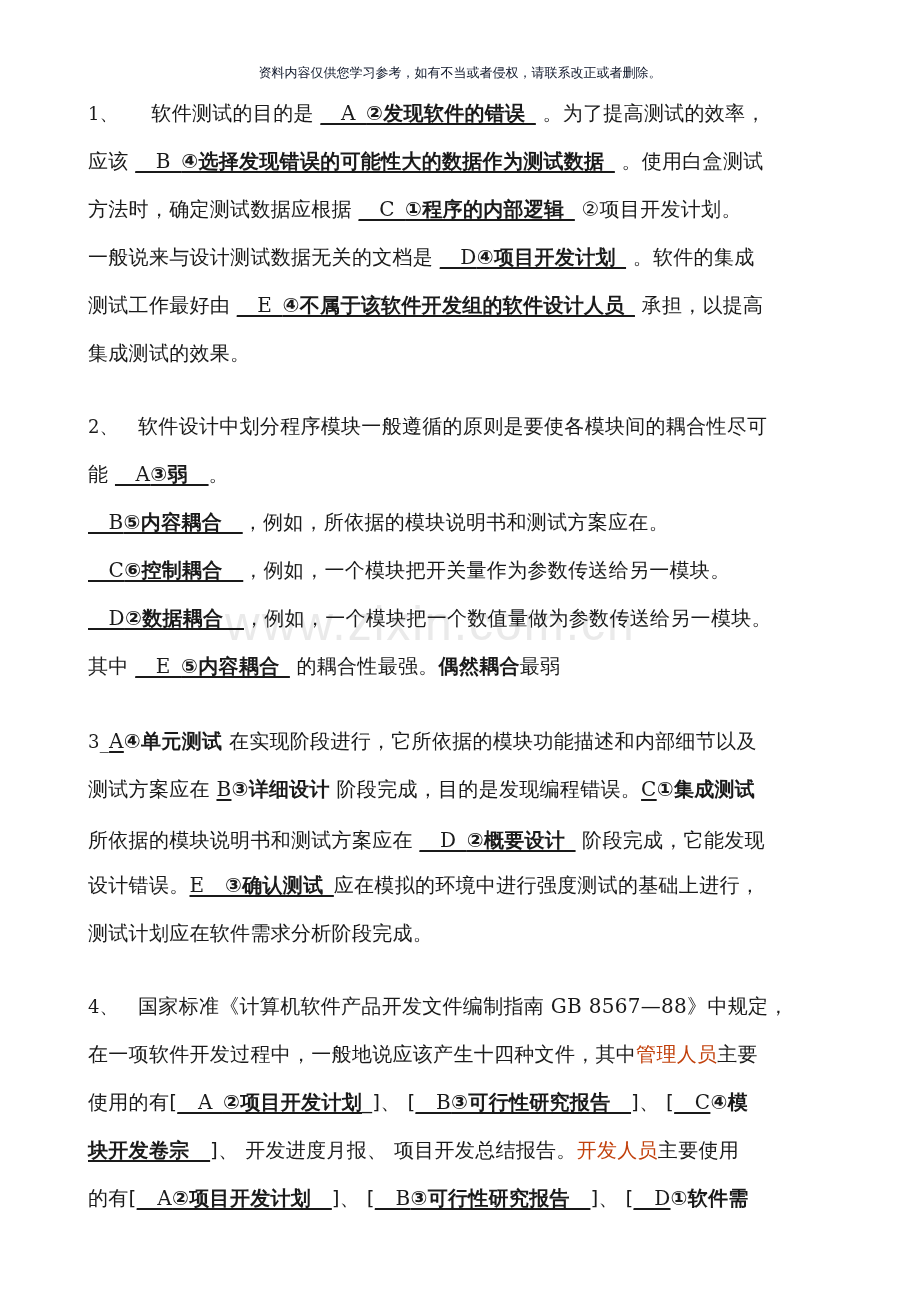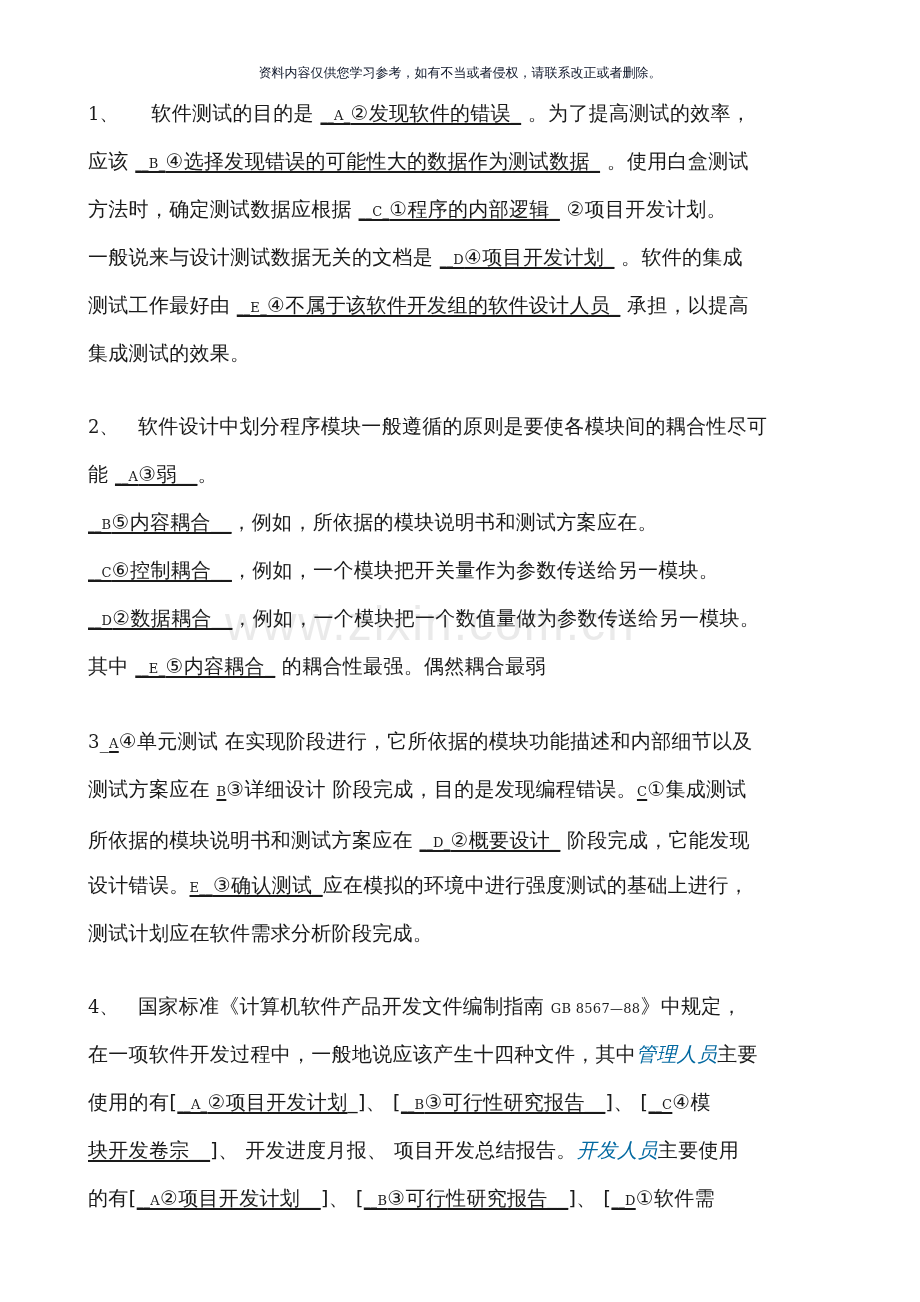--- a/index.html
+++ b/index.html
@@ -2,24 +2,24 @@
 <html><head>
   <meta charset="utf-8">
   <style>
     html, body { margin: 0; padding: 0; background: #ffffff; }
     body { width: 920px; height: 1302px; position: relative; overflow: hidden;
            font-family: "DejaVu Sans", "Liberation Sans", sans-serif; color: #1a1a1a; }
     .header { position: absolute; left: 0; top: 64px; width: 920px; text-align: center;
               font-family: "DejaVu Serif", "Liberation Serif", serif; font-size: 13px; color: #0f172a; }
     .line { position: absolute; left: 88px; width: 750px; font-size: 20px; line-height: 28px;
             white-space: nowrap; letter-spacing: 0.3px; }
-    .ans { font-weight: normal; }
-    .lt { font-family: "DejaVu Serif", "Liberation Serif", serif; font-weight: normal; font-size: 13px; }
+    .ans { font-weight: bold; }
+    .lt { font-family: "DejaVu Serif", "Liberation Serif", serif; font-weight: normal; font-size: 20px; }
     .u { text-decoration: underline; text-underline-offset: 3px; }
-    .red { color: #0369a1; font-style: italic; }
+    .red { color: #c2410c; }
     .num { font-family: "DejaVu Serif", "Liberation Serif", serif; font-size: 18px; }
     .watermark { position: absolute; left: 225px; top: 596px; font-family: "Liberation Sans", sans-serif;
                  font-size: 48px; color: rgba(180,180,180,0.28); letter-spacing: 2px; pointer-events: none; }
   </style>
 </head>
 <body>
 
 <div class="header">资料内容仅供您学习参考，如有不当或者侵权，请联系改正或者删除。</div>
 
 <div class="watermark">www.zixin.com.cn</div>

